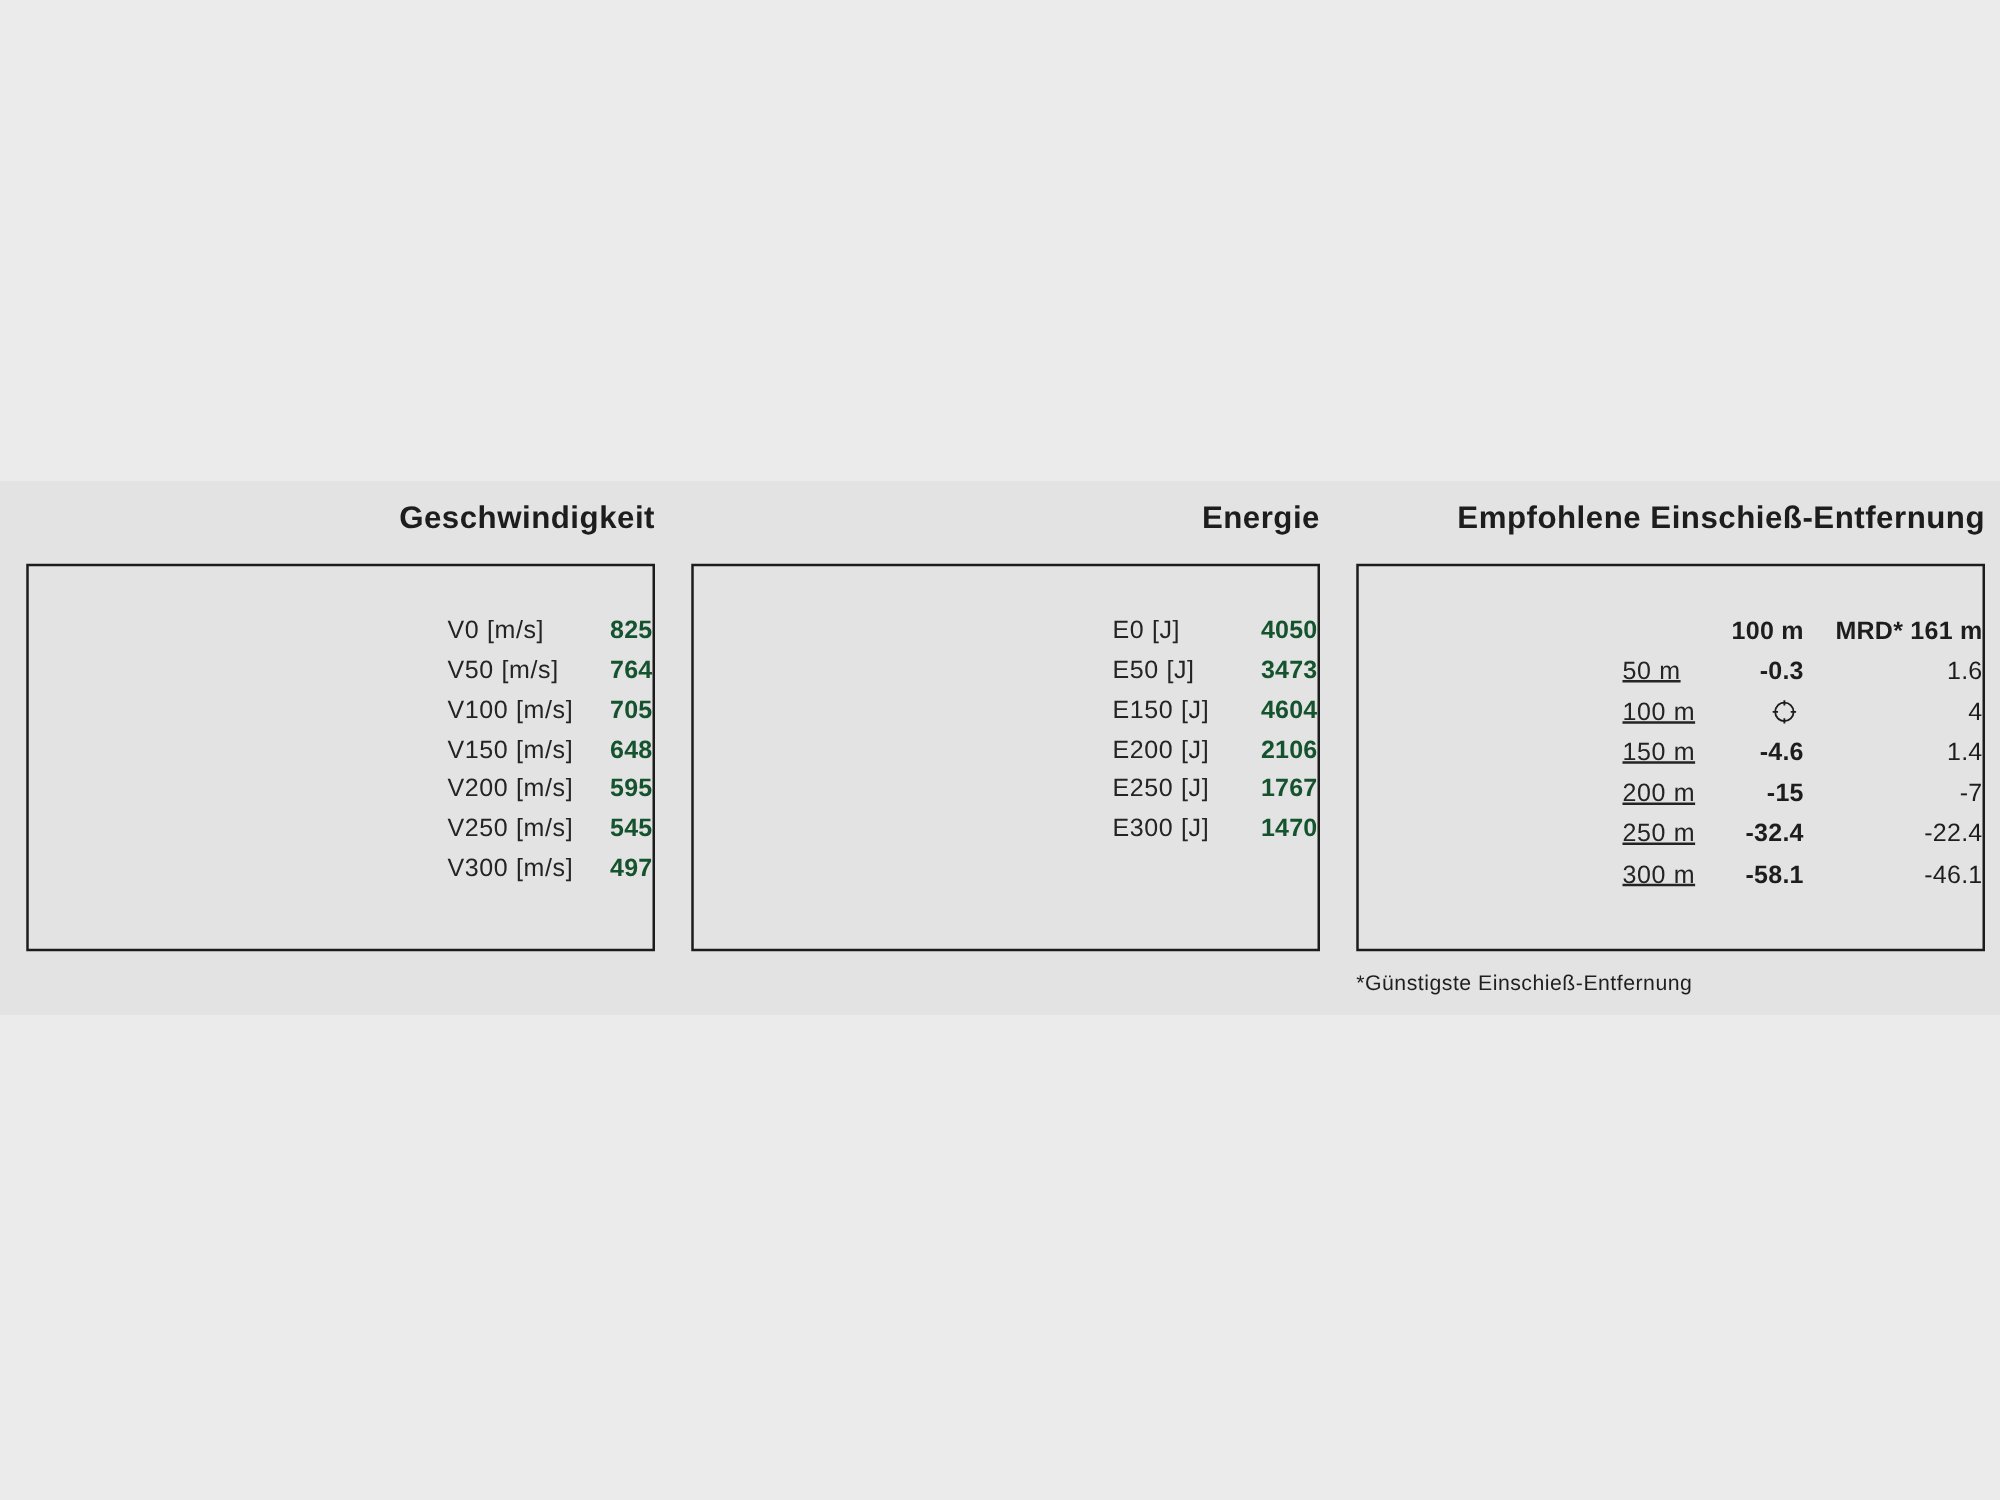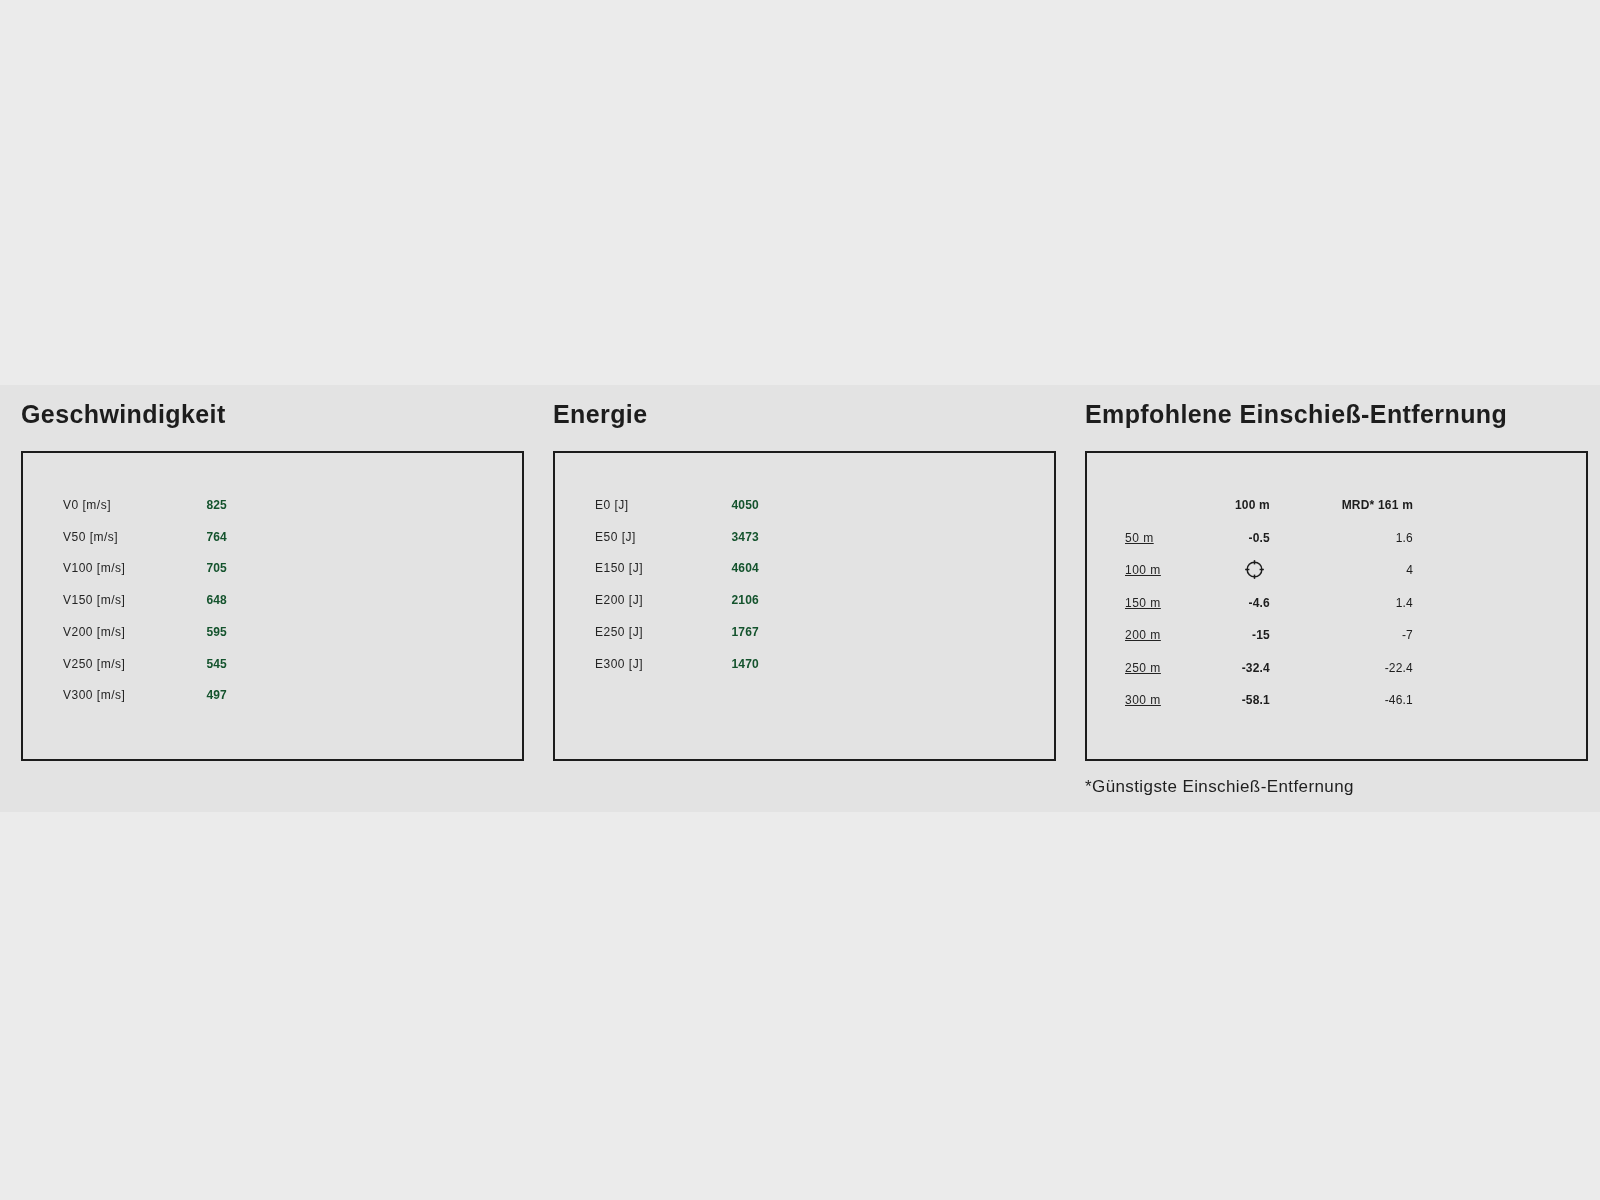--- a/index.html
+++ b/index.html
@@ -19,33 +19,35 @@
   }
   .panel { position:absolute; top:0; width:503px; }
   .panel.p1 { left:21px; }
   .panel.p2 { left:553px; }
   .panel.p3 { left:1085px; }
   .panel-title {
     margin:14px 0 0 0;
     font-size:25px; line-height:30px;
     font-weight:700; letter-spacing:0.4px;
     color:#1d1d1d;
+    text-align:right;
   }
   .box {
     margin-top:22px;
     height:310px;
     border:2px solid #1c1c1c;
     padding-top:36px;
     background:transparent;
   }
   .row {
     display:flex; align-items:center;
     height:31.75px;
     padding-left:40px;
-    font-size:12px;
+    font-size:20px;
+    justify-content:flex-end;
   }
   .p3 .row { height:32.5px; padding-left:38px; }
   .lbl { width:118px; letter-spacing:0.5px; color:#242424; font-weight:400; }
   .val { width:46px; text-align:right; font-weight:700; color:#14532d; letter-spacing:0.2px; }
   .z-lbl  { width:85px;  letter-spacing:0.5px; color:#242424; font-weight:400;text-decoration:underline; }
   .z-col1 { width:60px;  text-align:right; font-weight:700; letter-spacing:0.2px; }
   .z-col2 { width:143px; text-align:right; font-weight:400; letter-spacing:0.2px; }
   .z-head { font-weight:700; }
   .reticle {
     display:inline-block;
@@ -133,21 +135,21 @@
   <section class="panel p3">
     <h2 class="panel-title">Empfohlene Einschieß-Entfernung</h2>
     <div class="box">
       <div class="row">
         <span class="z-lbl"></span>
         <span class="z-col1 z-head">100 m</span>
         <span class="z-col2 z-head">MRD* 161 m</span>
       </div>
       <div class="row">
         <span class="z-lbl">50 m</span>
-        <span class="z-col1">-0.5</span>
+        <span class="z-col1">-0.3</span>
         <span class="z-col2">1.6</span>
       </div>
       <div class="row">
         <span class="z-lbl">100 m</span>
         <span class="z-col1"><svg class="reticle" viewBox="0 0 24 24" fill="none" stroke="#1d1d1d" stroke-width="1.7">
               <circle cx="12" cy="12" r="8.4"></circle>
               <line x1="12" y1="1.3" x2="12" y2="6.2"></line>
               <line x1="12" y1="17.8" x2="12" y2="22.7"></line>
               <line x1="1.3" y1="12" x2="6.2" y2="12"></line>
               <line x1="17.8" y1="12" x2="22.7" y2="12"></line>

